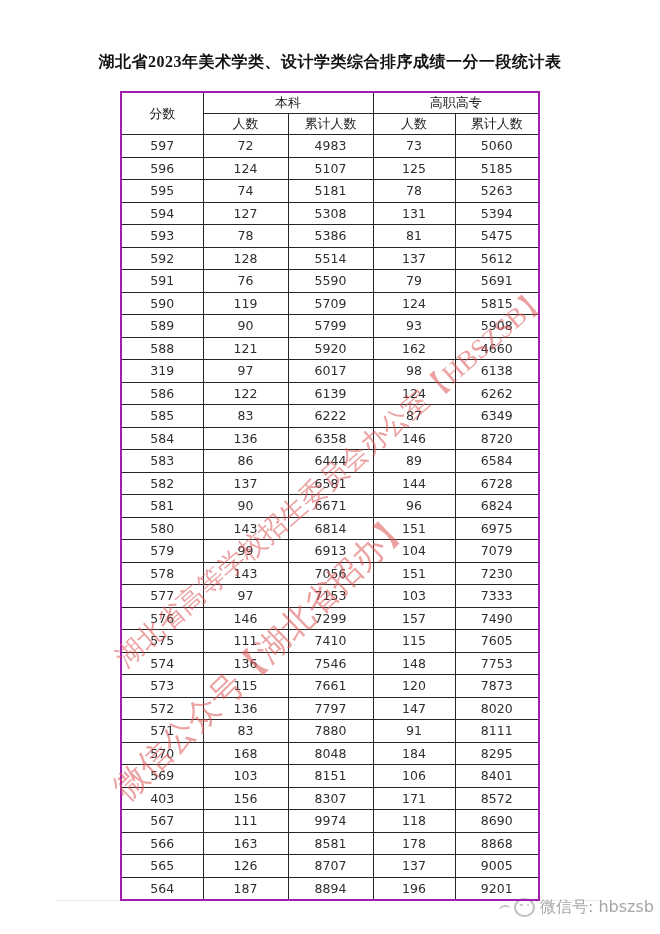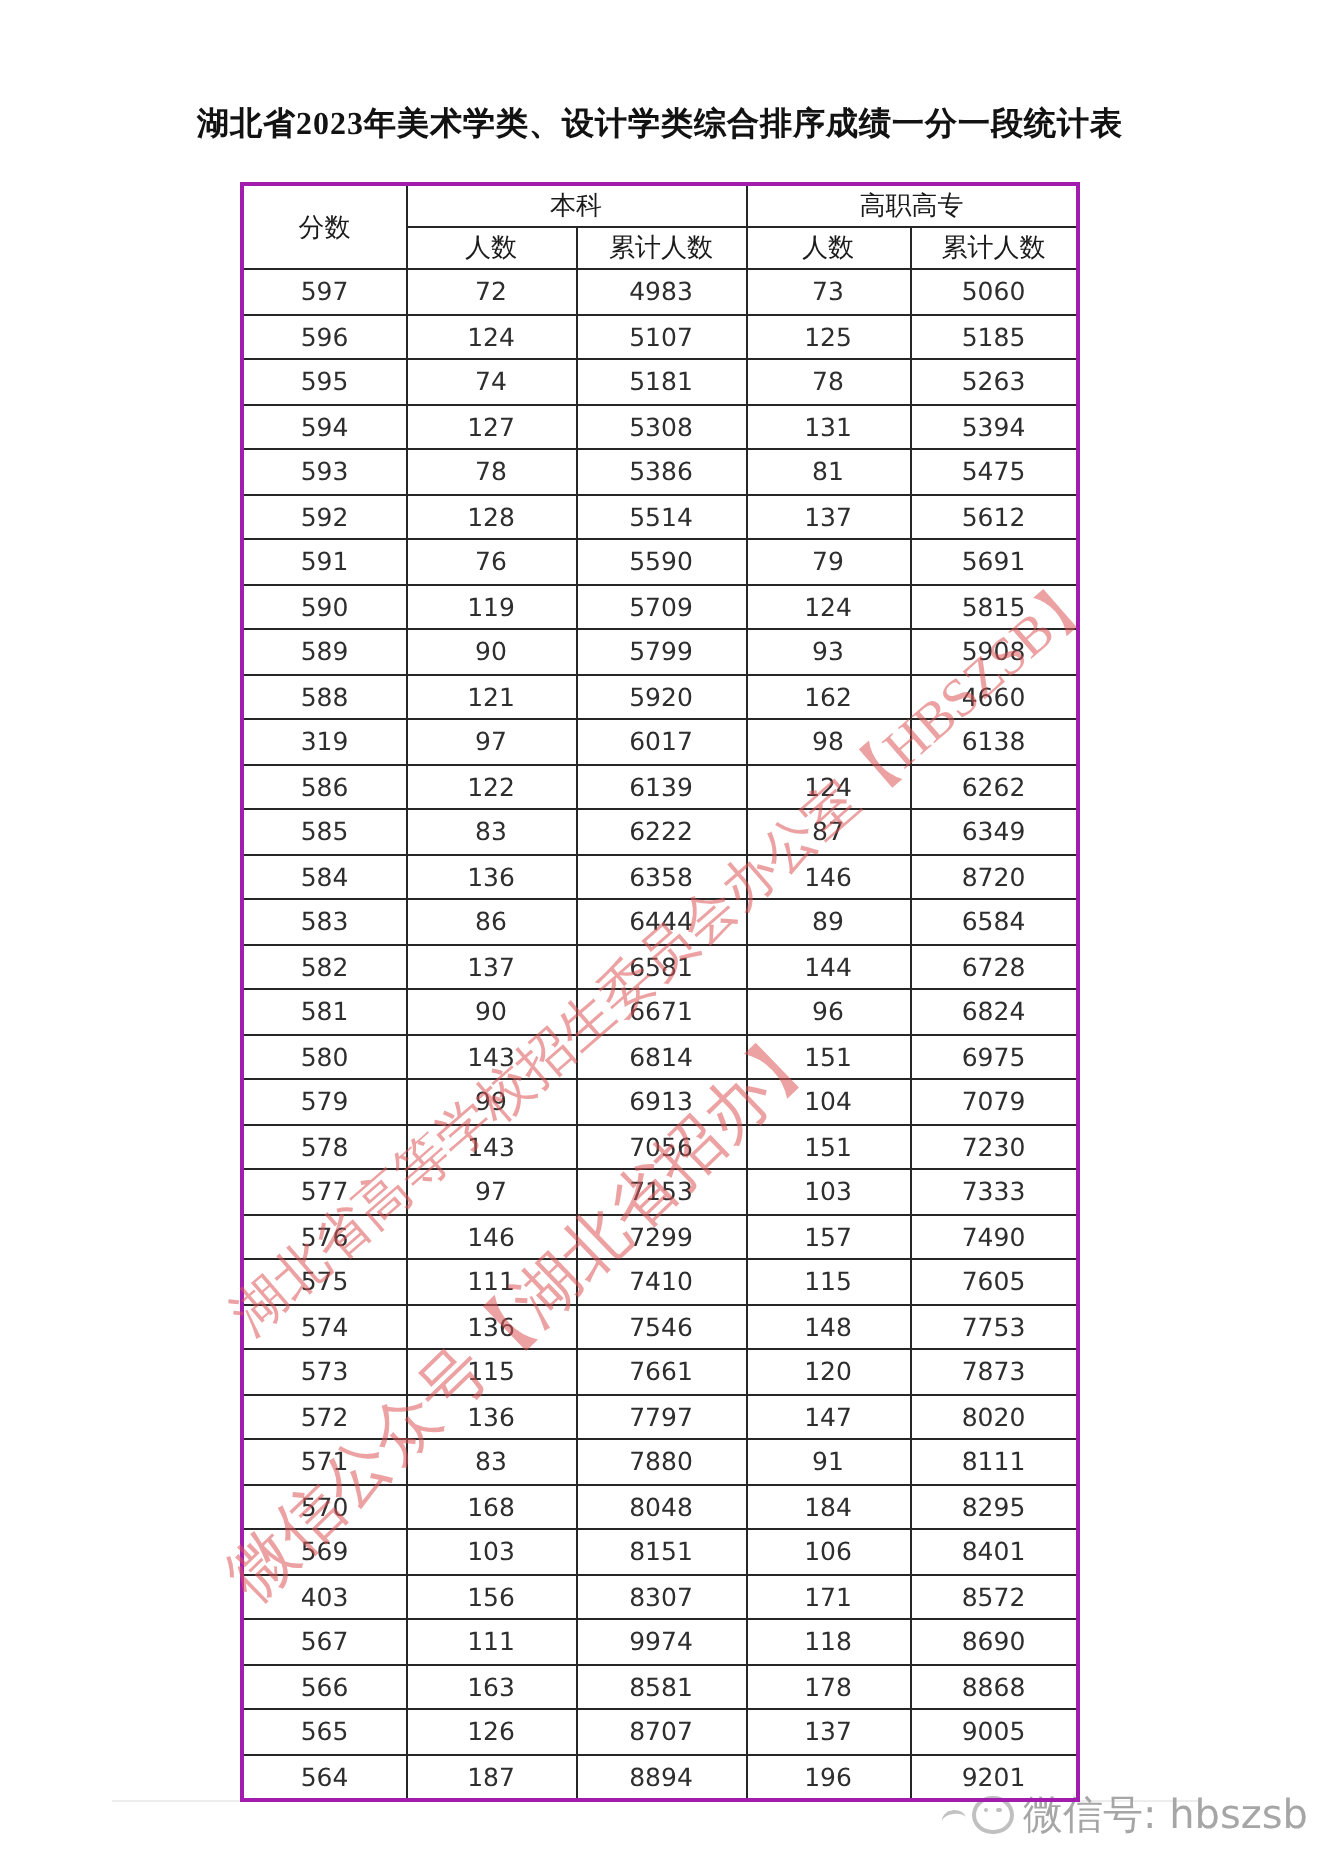--- a/index.html
+++ b/index.html
@@ -42,21 +42,21 @@
     font-family:"DejaVu Sans", sans-serif;
   }
 
   
   .footline{position:absolute;left:56px;top:900px;width:544px;height:1px;background:#ededed;}
 
   
   .footer{
     position:absolute;top:896px;right:6px;height:22px;
     display:flex;align-items:center;gap:5px;
-    color:#a6a6a6;font-size:20px;font-family:"DejaVu Sans", sans-serif;
+    color:#a6a6a6;font-size:16px;font-family:"DejaVu Sans", sans-serif;
   }
   .wtail{
     width:12px;height:8px;border:0;border-top:2px solid #c3c3c3;
     border-radius:60% 60% 0 0;margin-right:-2px;transform:translateY(3px) rotate(-8deg);
   }
   .wicon{
     position:relative;width:17px;height:15px;
     border:2px solid #c0c0c0;border-radius:50%/52%;
     background:#fff;display:inline-block;
   }

